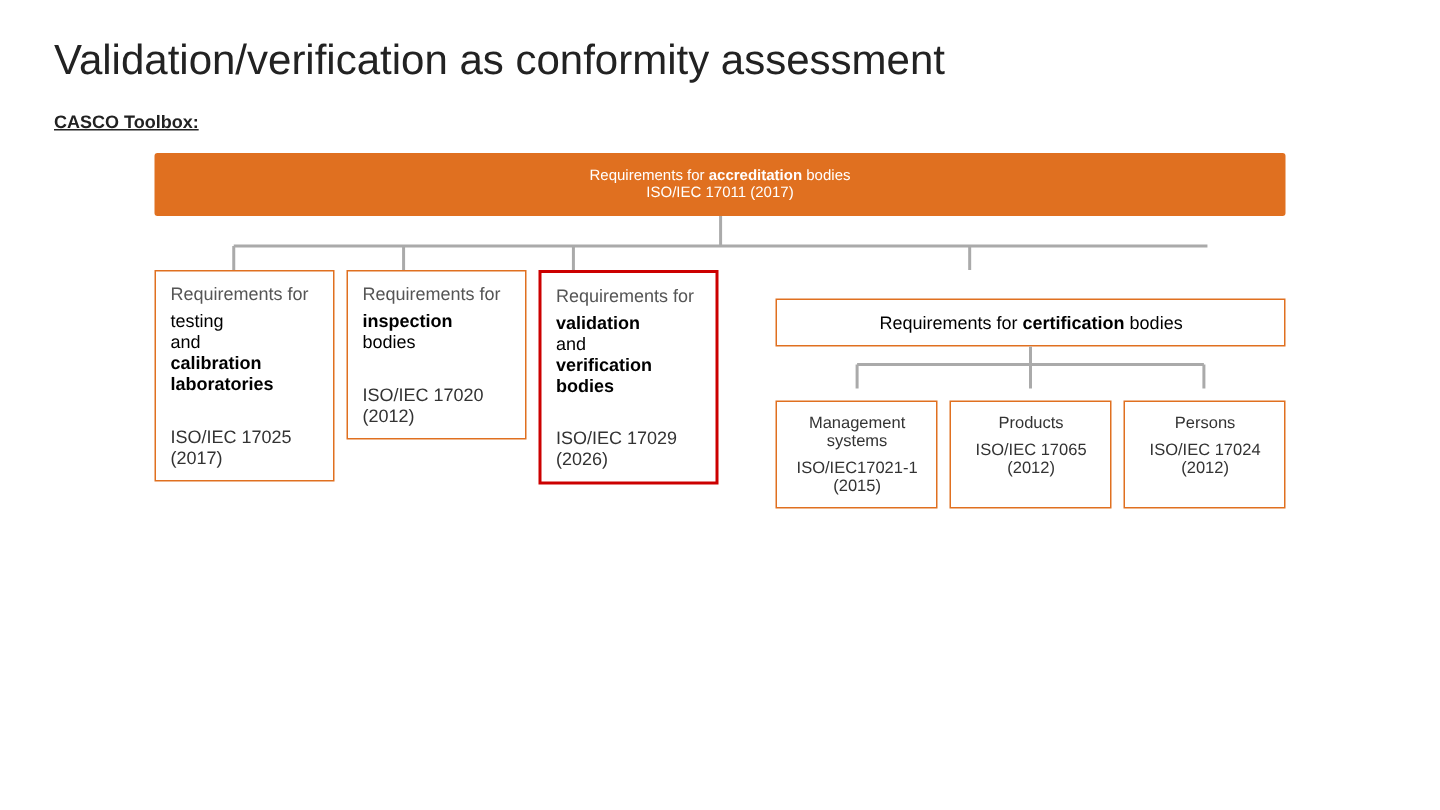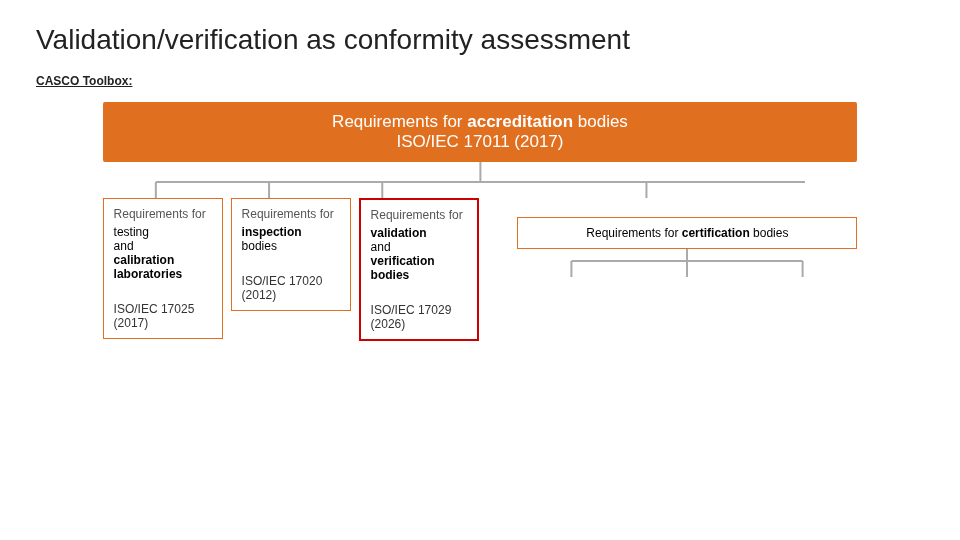--- a/index.html
+++ b/index.html
@@ -30,21 +30,21 @@
       align-items: center;
       width: 100%;
     }
     
     .top-box {
       background: #e07020;
       color: #fff;
       text-align: center;
       padding: 10px 20px;
       width: 85%;
-      font-size: 17px;
+      font-size: 10px;
       border-radius: 2px;
     }
     .top-box span.bold { font-weight: bold; }
     .sub-box {
       border: 1.5px solid #e07020;
       padding: 8px 10px;
       width: 120px;
       font-size: 12px;
       background: #fff;
     }
@@ -177,16 +177,33 @@
       </div>
 
       <svg width="100%" height="28" style="display:block;overflow:visible;">
         <line x1="50%" y1="0" x2="50%" y2="12" stroke="#aaa" stroke-width="2"></line>
         <line x1="16%" y1="12" x2="84%" y2="12" stroke="#aaa" stroke-width="2"></line>
         <line x1="16%" y1="12" x2="16%" y2="28" stroke="#aaa" stroke-width="2"></line>
         <line x1="50%" y1="12" x2="50%" y2="28" stroke="#aaa" stroke-width="2"></line>
         <line x1="84%" y1="12" x2="84%" y2="28" stroke="#aaa" stroke-width="2"></line>
       </svg>
 
+      <div class="cert-sub-row">
+
+        <div class="cert-sub-box">
+          <div class="label">Management systems</div>
+          <div class="iso">ISO/IEC17021-1 (2015)</div>
+        </div>
+
+        <div class="cert-sub-box">
+          <div class="label">Products</div>
+          <div class="iso">ISO/IEC 17065 (2012)</div>
+        </div>
+
+        <div class="cert-sub-box">
+          <div class="label">Persons</div>
+          <div class="iso">ISO/IEC 17024 (2012)</div>
+        </div>
+      </div>
     </div>
 
   </div>
 </div>
 
 </body></html>

